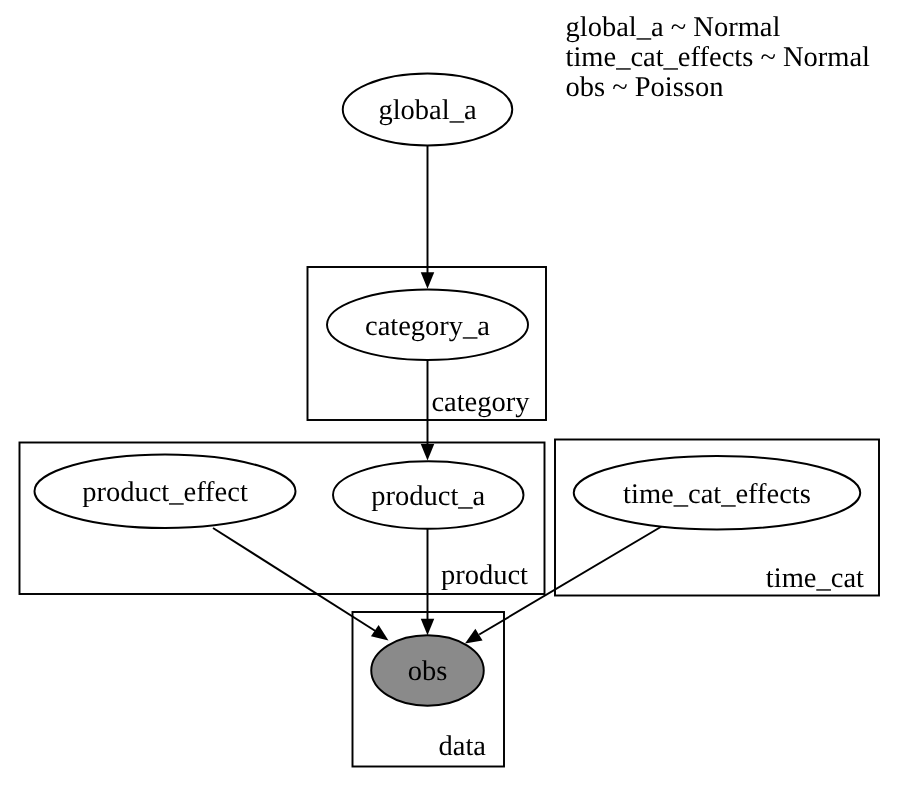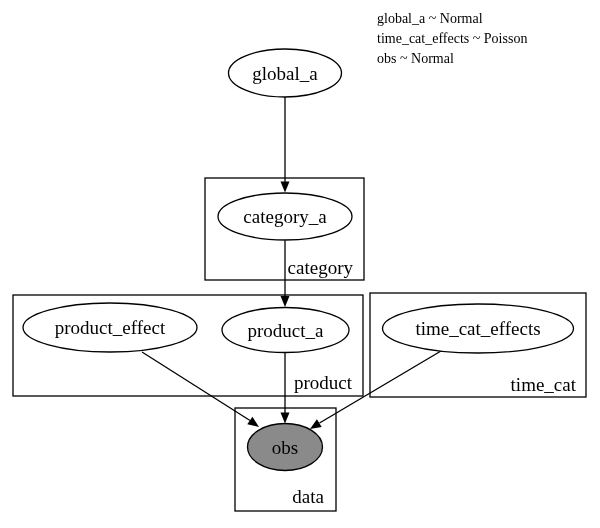--- a/index.html
+++ b/index.html
@@ -26,21 +26,21 @@
     font-size: 19px;
     fill: #000000;
   }
   .node-label { text-anchor: middle; }
   .plate-label { text-anchor: end; }
   .legend {
     position: absolute;
     left: 377px;
     top: 9px;
     width: 220px;
-    font-size: 14px;
+    font-size: 19px;
     line-height: 20px;
     white-space: nowrap;
   }
 </style>
 </head>
 <body>
 
 <div class="canvas">
 
   <svg class="graph-svg" width="600" height="528" viewBox="0 0 600 528">
@@ -116,17 +116,17 @@
     </g>
 
     <g>
       <ellipse cx="285" cy="447" rx="37.5" ry="23.5" stroke="#000000" stroke-width="1.3" fill="#8a8a8a"></ellipse>
       <text class="node-label" x="285" y="453.5">obs</text>
     </g>
   </svg>
 
   <div class="legend">
     <div>global_a ~ Normal</div>
-    <div>time_cat_effects ~ Poisson</div>
-    <div>obs ~ Normal</div>
+    <div>time_cat_effects ~ Normal</div>
+    <div>obs ~ Poisson</div>
   </div>
 
 </div>
 
 </body></html>

